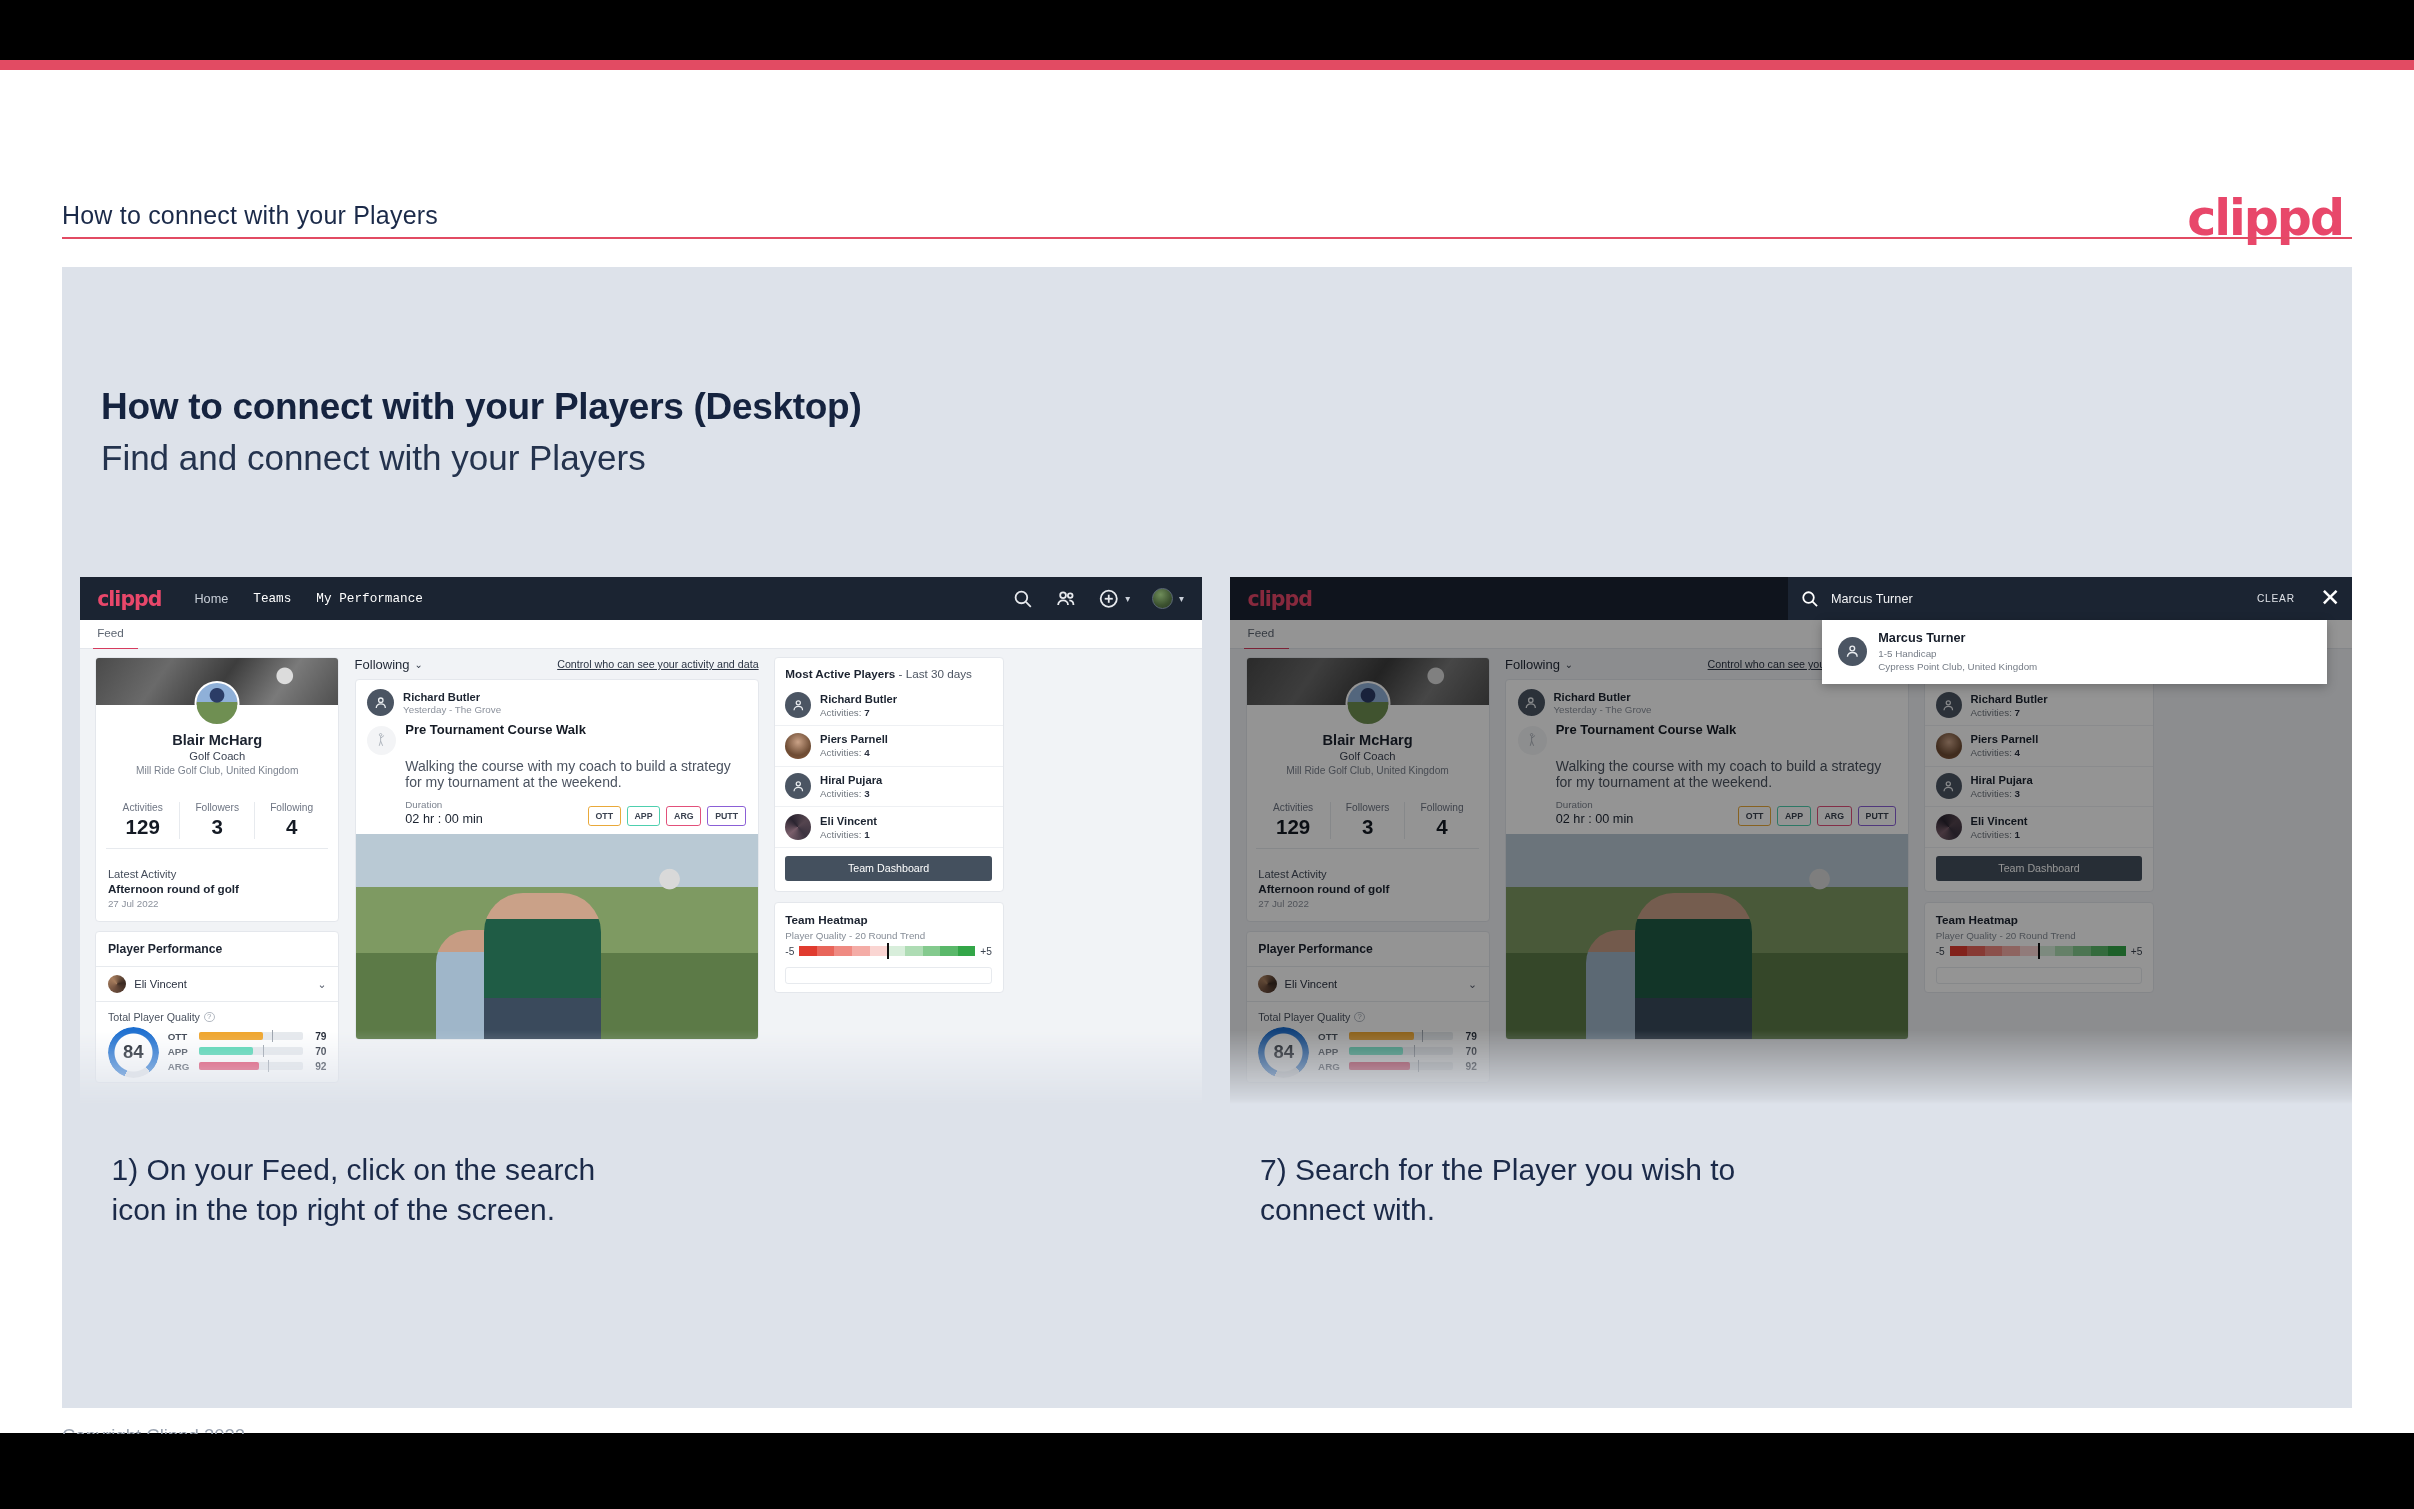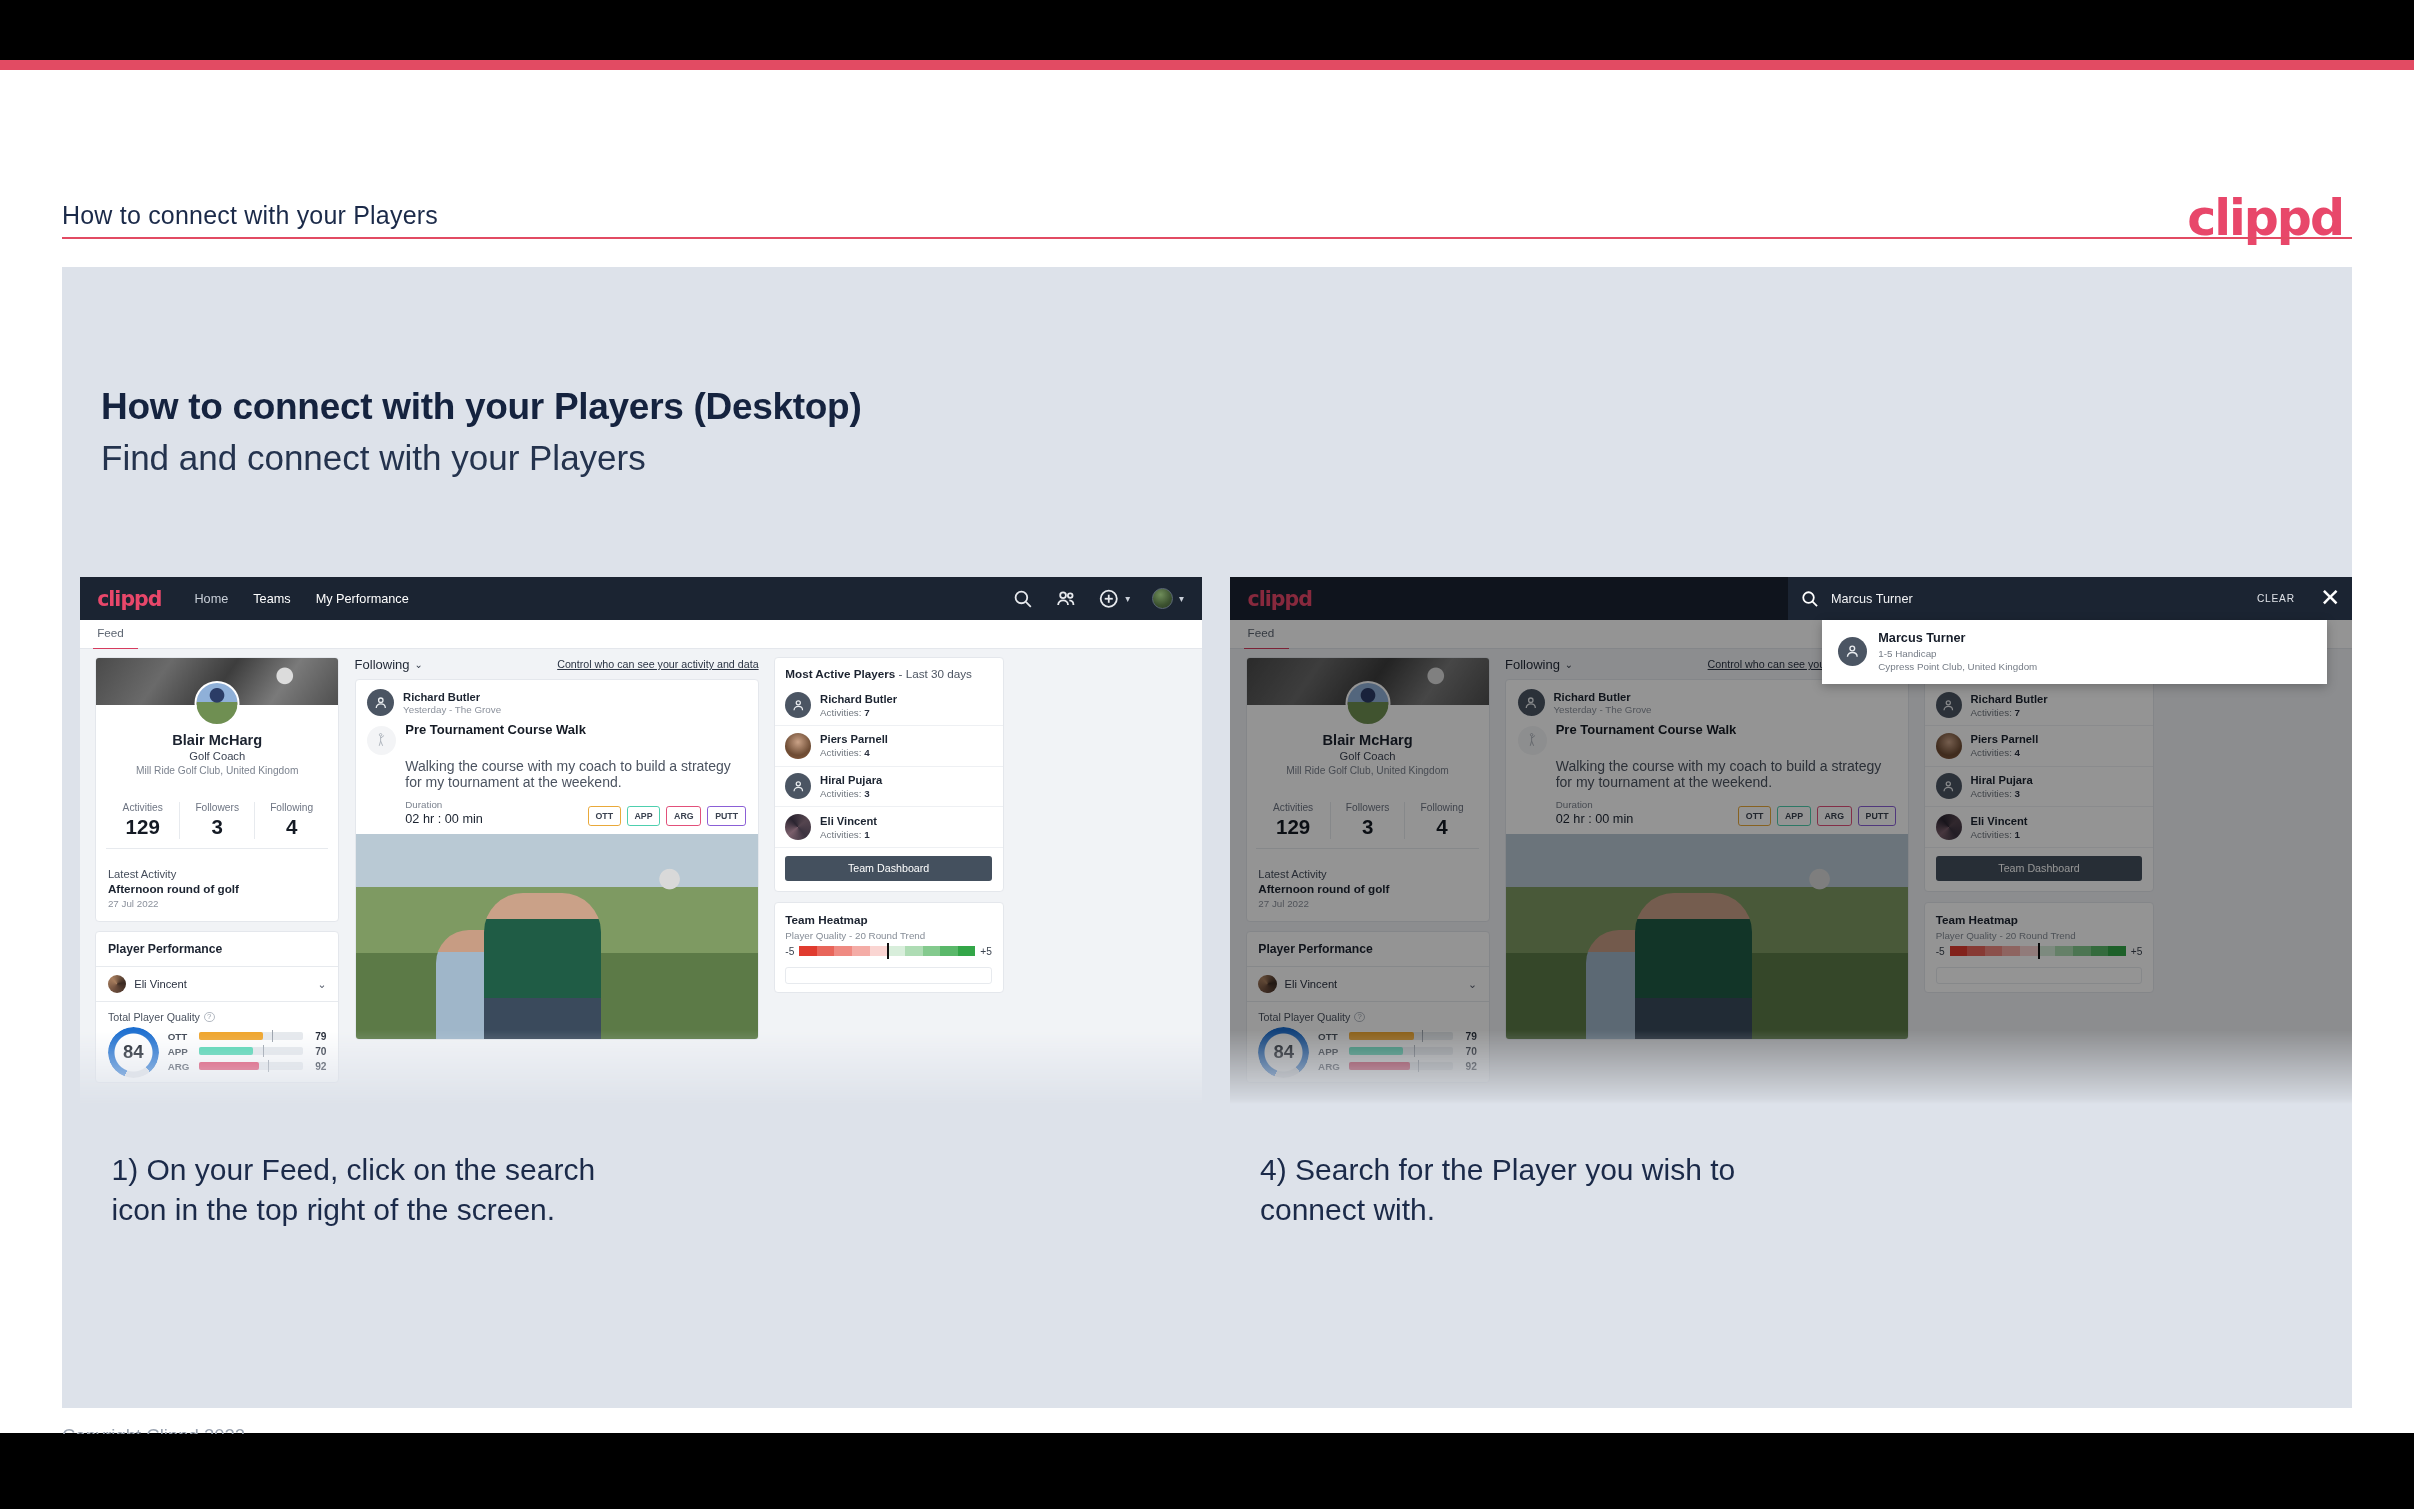--- a/index.html
+++ b/index.html
@@ -67,21 +67,21 @@
   .app { position:absolute; inset:0; background:#ffffff; }
   .topnav {
     position:absolute; left:0; top:0; width:100%; height:43px;
     background:#1b2432; display:flex; align-items:center; padding:0 17.6px;
   }
   .topnav-logo {
     font-size:20.5px; font-weight:700; color:#e8476a; letter-spacing:-1px;
     font-family:"DejaVu Sans", sans-serif; margin-right:33px;
   }
   .topnav-link { font-size:12.7px; color:#c9cfd8; margin-right:25px; }
-  .topnav-link.active { color:#ffffff; }
+  .topnav-link.active { color:#ffffff;font-family:Liberation Mono, monospace; }
   .topnav-right { margin-left:auto; display:flex; align-items:center; gap:21.5px; }
   .nav-ico { width:21.5px; height:21.5px; color:#e8eaee; display:block; }
   .avatar-nav {
     width:21.5px; height:21.5px; border-radius:50%;
     background: radial-gradient(circle at 40% 30%, #6f8d5a, #3c5230 60%, #2c3b24);
     border:1px solid #5d6a78;
   }
   .caret { font-size:9.8px; color:#c9cfd8; margin-left:-15.6px; }
 
   .subbar {
@@ -761,20 +761,20 @@
               <div class="result-h">1-5 Handicap</div>
               <div class="result-c">Cypress Point Club, United Kingdom</div>
             </div>
           </div>
         </div>
 
       </div>
     </div>
 
     <div class="caption caption-left">1) On your Feed, click on the search icon in the top right of the screen.</div>
-    <div class="caption caption-right">4) Search for the Player you wish to connect with.</div>
+    <div class="caption caption-right">7) Search for the Player you wish to connect with.</div>
   </div>
 
   <div class="copyright">Copyright Clippd 2022</div>
 </div>
 
 <div class="slide-bottom-black"></div>
 
 
 </body></html>

